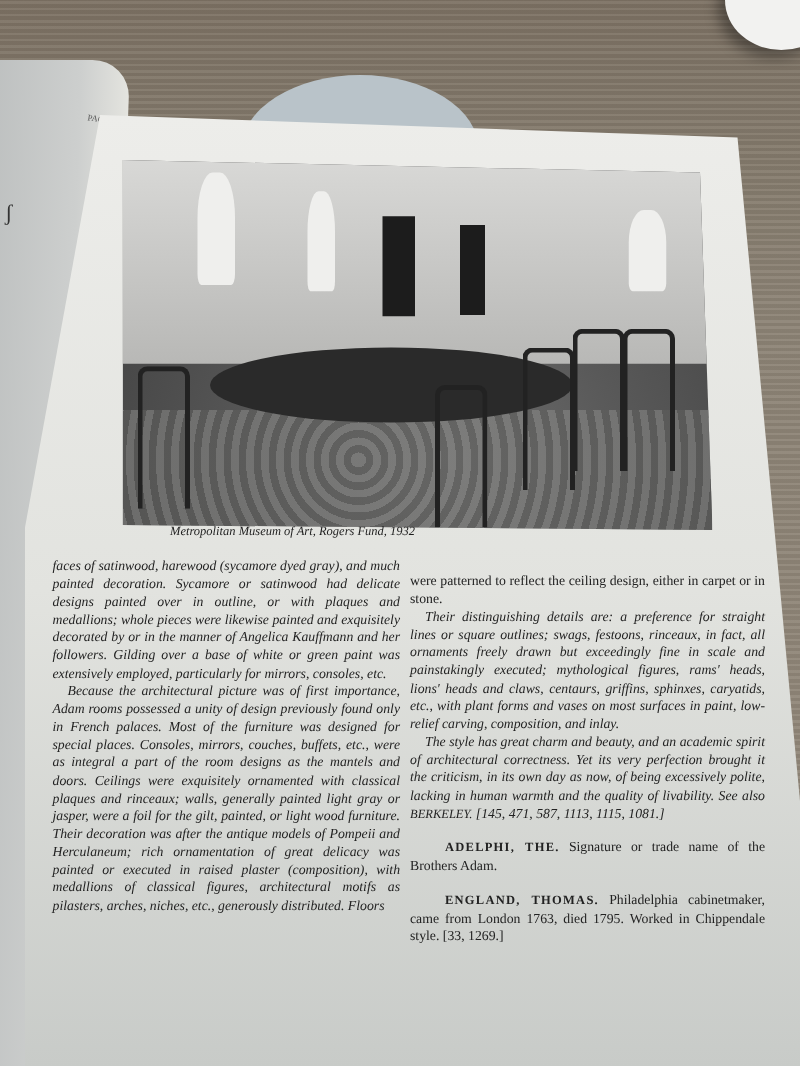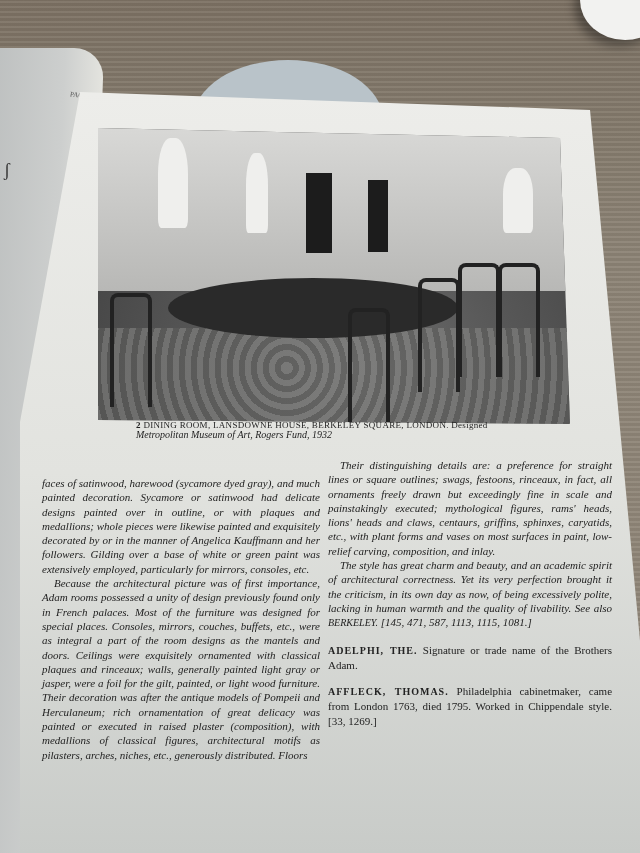--- a/index.html
+++ b/index.html
@@ -64,24 +64,24 @@
   }
   .caption-title { font-size: 9px; letter-spacing: 0.3px; }
   .caption-title .num { font-weight: bold; }
   .caption-credit { font-size: 10px; font-style: italic; }
   .col {
     position: absolute; color: #222; font-size: 11px; line-height: 14.3px;
     text-align: justify;
   }
   .col p { margin: 0; }
   .col .indent { text-indent: 12px; font-style: italic; }
-  .col-left { left: 42px; top: 476px; width: 278px; font-style: italic; }
+  .col-left { left: 42px; top: 446px; width: 278px; font-style: italic; }
   .col-right { left: 328px; top: 458px; width: 284px; }
   .entry { margin-top: 12px !important; }
-  .entry-head { font-weight: bold; letter-spacing: 1px; font-size: 10px; }
+  .entry-head { font-weight: bold; letter-spacing: 1px; font-size: 10px; margin-left: 28px; }
   .smallcaps { font-variant: small-caps; font-size: 10px; }
 </style>
 </head>
 <body>
 
 <div class="table-surface"></div>
 <div class="mouse"></div>
 <div class="disc"></div>
 
 <div class="left-page"></div>
@@ -100,40 +100,37 @@
   <div class="fig-rug"></div>
   <div class="fig-table"></div>
   <div class="fig-chair" style="left:12px;top:165px;"></div>
   <div class="fig-chair" style="left:250px;top:180px;"></div>
   <div class="fig-chair" style="left:320px;top:150px;"></div>
   <div class="fig-chair" style="left:360px;top:135px;"></div>
   <div class="fig-chair" style="left:400px;top:135px;"></div>
 </div>
 
 <div class="caption">
-  <div class="caption-title">
-    <span class="num">2</span>
-    <span>DINING ROOM, LANSDOWNE HOUSE, BERKELEY SQUARE, LONDON. Designed</span>
-  </div>
   <div class="caption-credit">Metropolitan Museum of Art, Rogers Fund, 1932</div>
 </div>
 
 <div class="col col-left">
   <p>faces of satinwood, harewood (sycamore dyed gray), and much painted decoration. Sycamore or satinwood had delicate designs painted over in outline, or with plaques and medallions; whole pieces were likewise painted and exquisitely decorated by or in the manner of Angelica Kauffmann and her followers. Gilding over a base of white or green paint was extensively employed, particularly for mirrors, consoles, etc.</p>
   <p class="indent">Because the architectural picture was of first importance, Adam rooms possessed a unity of design previously found only in French palaces. Most of the furniture was designed for special places. Consoles, mirrors, couches, buffets, etc., were as integral a part of the room designs as the mantels and doors. Ceilings were exquisitely ornamented with classical plaques and rinceaux; walls, generally painted light gray or jasper, were a foil for the gilt, painted, or light wood furniture. Their decoration was after the antique models of Pompeii and Herculaneum; rich ornamentation of great delicacy was painted or executed in raised plaster (composition), with medallions of classical figures, architectural motifs as pilasters, arches, niches, etc., generously distributed. Floors</p>
 </div>
 
 <div class="col col-right">
+  <p>were patterned to reflect the ceiling design, either in carpet or in stone.</p>
   <p class="indent">Their distinguishing details are: a preference for straight lines or square outlines; swags, festoons, rinceaux, in fact, all ornaments freely drawn but exceedingly fine in scale and painstakingly executed; mythological figures, rams' heads, lions' heads and claws, centaurs, griffins, sphinxes, caryatids, etc., with plant forms and vases on most surfaces in paint, low-relief carving, composition, and inlay.</p>
   <p class="indent">
     <span>The style has great charm and beauty, and an academic spirit of architectural correctness. Yet its very perfection brought it the criticism, in its own day as now, of being excessively polite, lacking in human warmth and the quality of livability. See also</span>
     <span class="smallcaps">BERKELEY.</span>
     <span>[145, 471, 587, 1113, 1115, 1081.]</span>
   </p>
   <p class="entry">
     <span class="entry-head">ADELPHI, THE.</span>
     <span>Signature or trade name of the Brothers Adam.</span>
   </p>
   <p class="entry">
-    <span class="entry-head">AFFLECK, THOMAS.</span>
+    <span class="entry-head">ENGLAND, THOMAS.</span>
     <span>Philadelphia cabinetmaker, came from London 1763, died 1795. Worked in Chippendale style. [33, 1269.]</span>
   </p>
 </div>
 
 </body></html>

